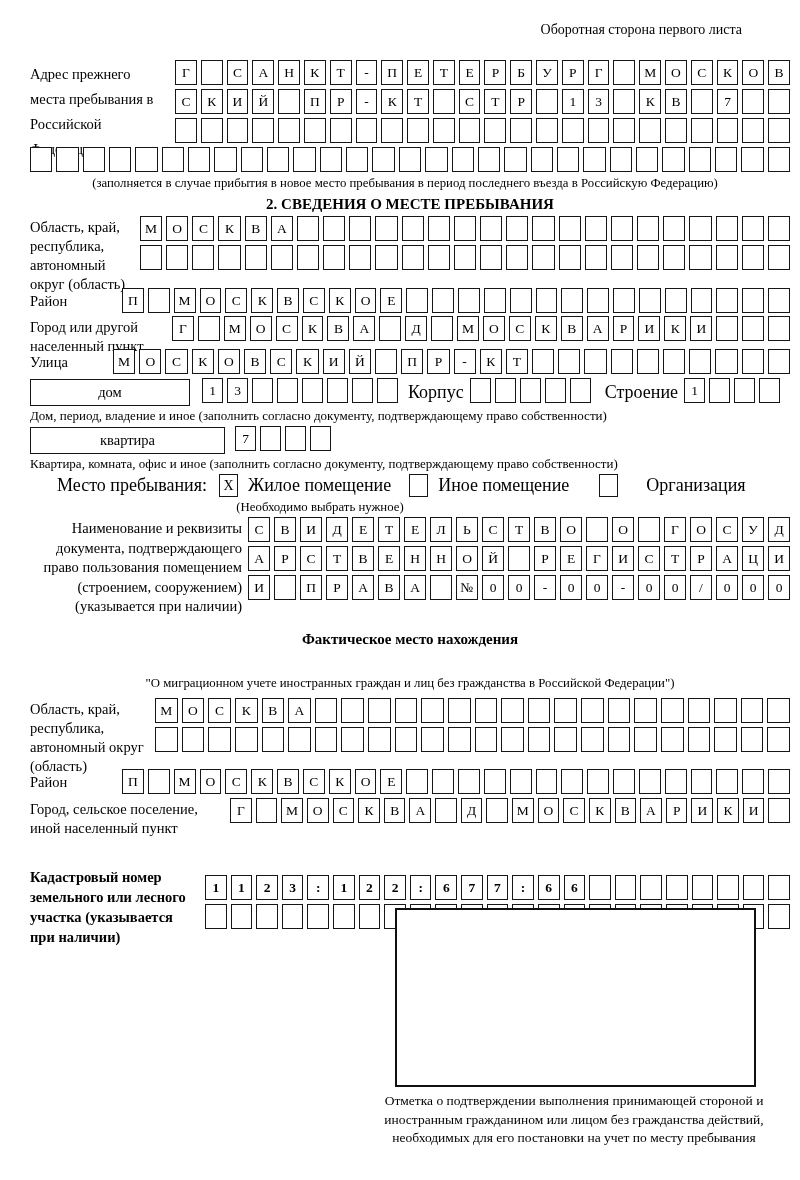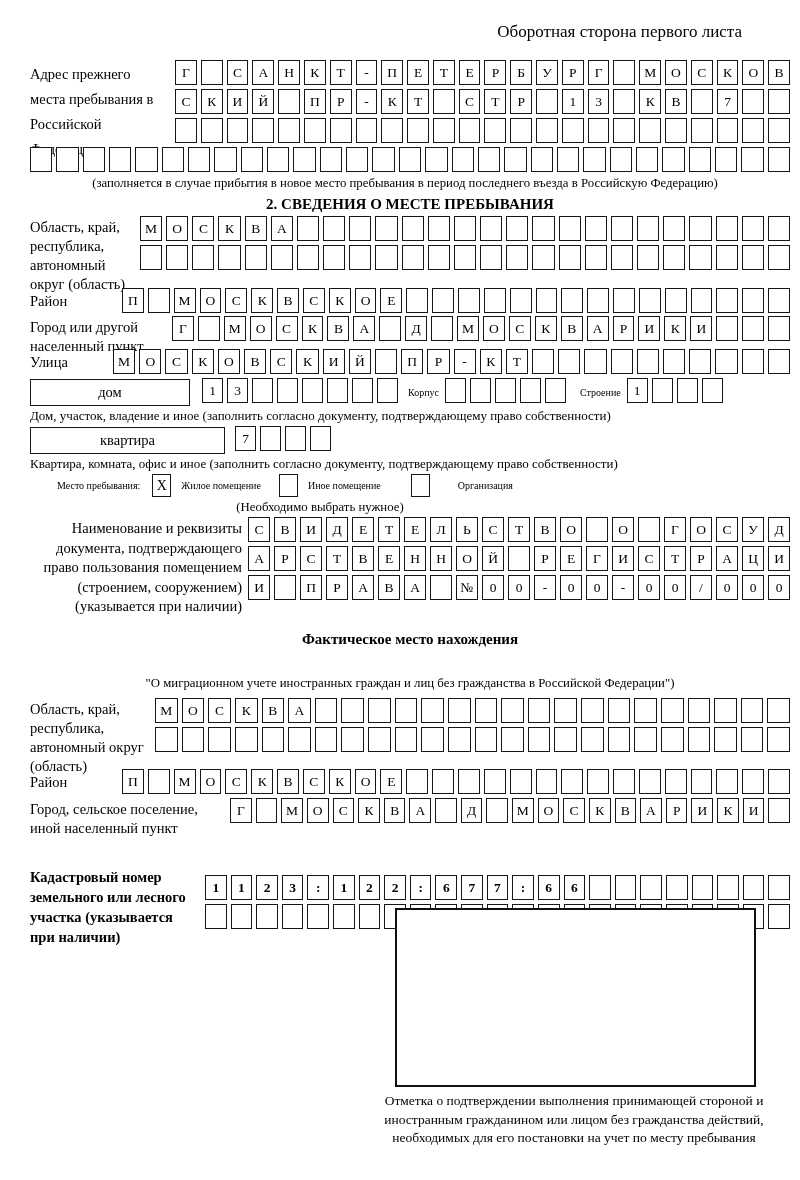--- a/index.html
+++ b/index.html
@@ -1,33 +1,33 @@
 <!DOCTYPE html>
 <html><head>
 <meta charset="utf-8">
 <style>
   html,body { margin:0; padding:0; background:#ffffff; }
   body { width:800px; height:1180px; font-family:"Liberation Serif","DejaVu Serif",serif; color:#000; }
   .page { position:relative; width:800px; height:1180px; overflow:hidden; background:#fff; }
   .abs { position:absolute; }
-  .hdr { position:absolute; top:22px; right:58px; font-size:17px; }
+  .hdr { position:absolute; top:22px; right:58px; font-size:14px; }
   .field { position:absolute; display:flex; align-items:flex-start; left:30px; width:760px; box-sizing:border-box; }
   .flabel { font-size:14.5px; line-height:19px; flex-shrink:0; box-sizing:border-box; padding-right:6px; }
   .flabel.tall { line-height:25px; }
   .rows { flex:1 1 auto; min-width:0; }
   .cells { display:grid; gap:4px; height:25px; margin-bottom:4px; }
   .cells.fixed { display:inline-grid; grid-auto-flow:column; }
   .cell { border:1.7px solid #161616; box-sizing:border-box; display:flex; align-items:center; justify-content:center;
           font-size:13.5px; line-height:1; background:#fff; overflow:hidden; }
   .caption { font-size:12.8px; text-align:center; }
   .seccap { font-size:13px; }
   .sect { font-weight:bold; font-size:15px; text-align:center; }
   .widebox { border:1.7px solid #161616; box-sizing:border-box; height:27px; display:flex; align-items:center; justify-content:center; font-size:14.5px; background:#fff; }
   .inlinerow { position:absolute; left:30px; display:flex; align-items:center; }
-  .ilabel { font-size:10px; white-space:nowrap; }
+  .ilabel { font-size:18px; white-space:nowrap; }
   .cb { width:19px; height:23px; border:1.7px solid #161616; box-sizing:border-box; display:flex; align-items:center; justify-content:center; font-size:14px; flex-shrink:0; }
   .stamp { position:absolute; border:2px solid #111; background:#fff; }
 </style>
 </head>
 <body>
 
 <div class="page">
 
   <div class="hdr">Оборотная сторона первого листа</div>
 
@@ -330,21 +330,21 @@
         <span class="cell"></span>
       </div>
     <div class="ilabel" style="margin-right:6px;">Строение</div>
     <div class="cells fixed" style="grid-template-columns: repeat(4, 21px);">
         <span class="cell">1</span>
         <span class="cell"></span>
         <span class="cell"></span>
         <span class="cell"></span>
       </div>
   </div>
-  <div class="abs seccap" style="top:408px;left:30px;width:740px;">Дом, участок, владение и иное (заполнить согласно документу, подтверждающему право собственности)</div>
+  <div class="abs seccap" style="top:408px;left:30px;width:740px;">Дом, период, владение и иное (заполнить согласно документу, подтверждающему право собственности)</div>
 
   <div class="inlinerow" style="top:426px;">
     <div class="widebox" style="width:195px;margin-right:10px;">квартира</div>
     <div class="cells fixed" style="grid-template-columns: repeat(4, 21px);">
         <span class="cell">7</span>
         <span class="cell"></span>
         <span class="cell"></span>
         <span class="cell"></span>
       </div>
   </div>

